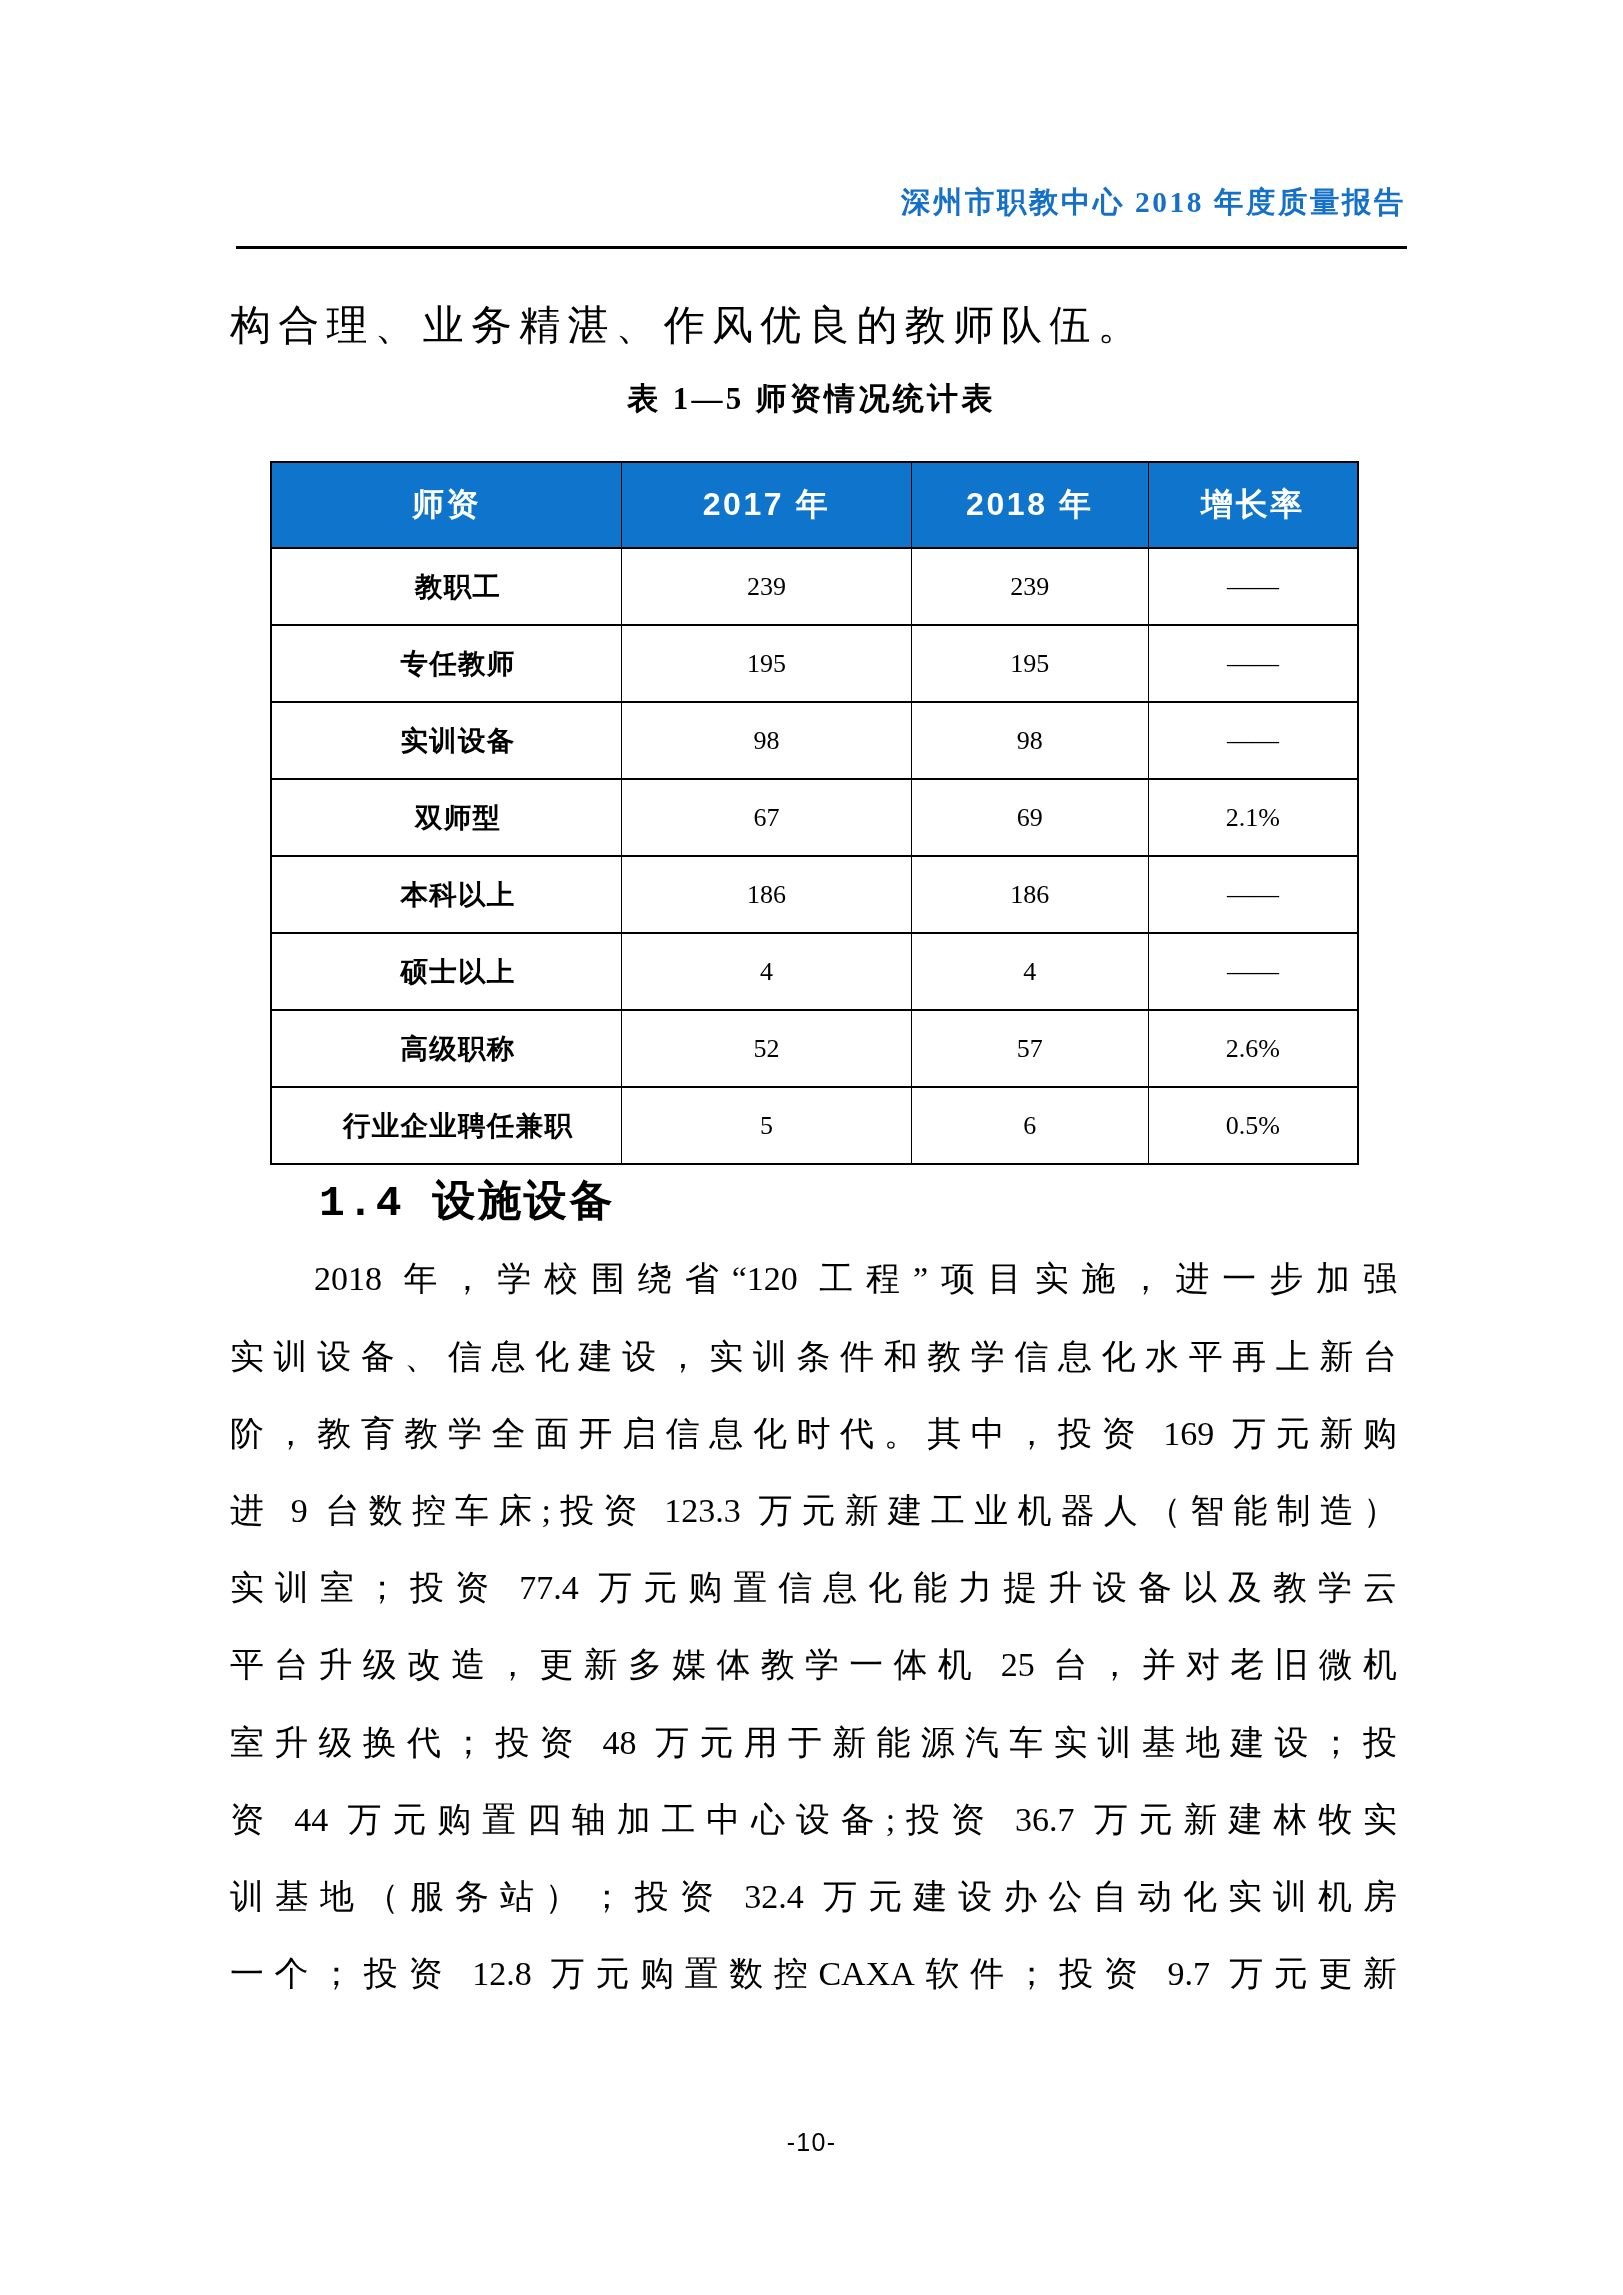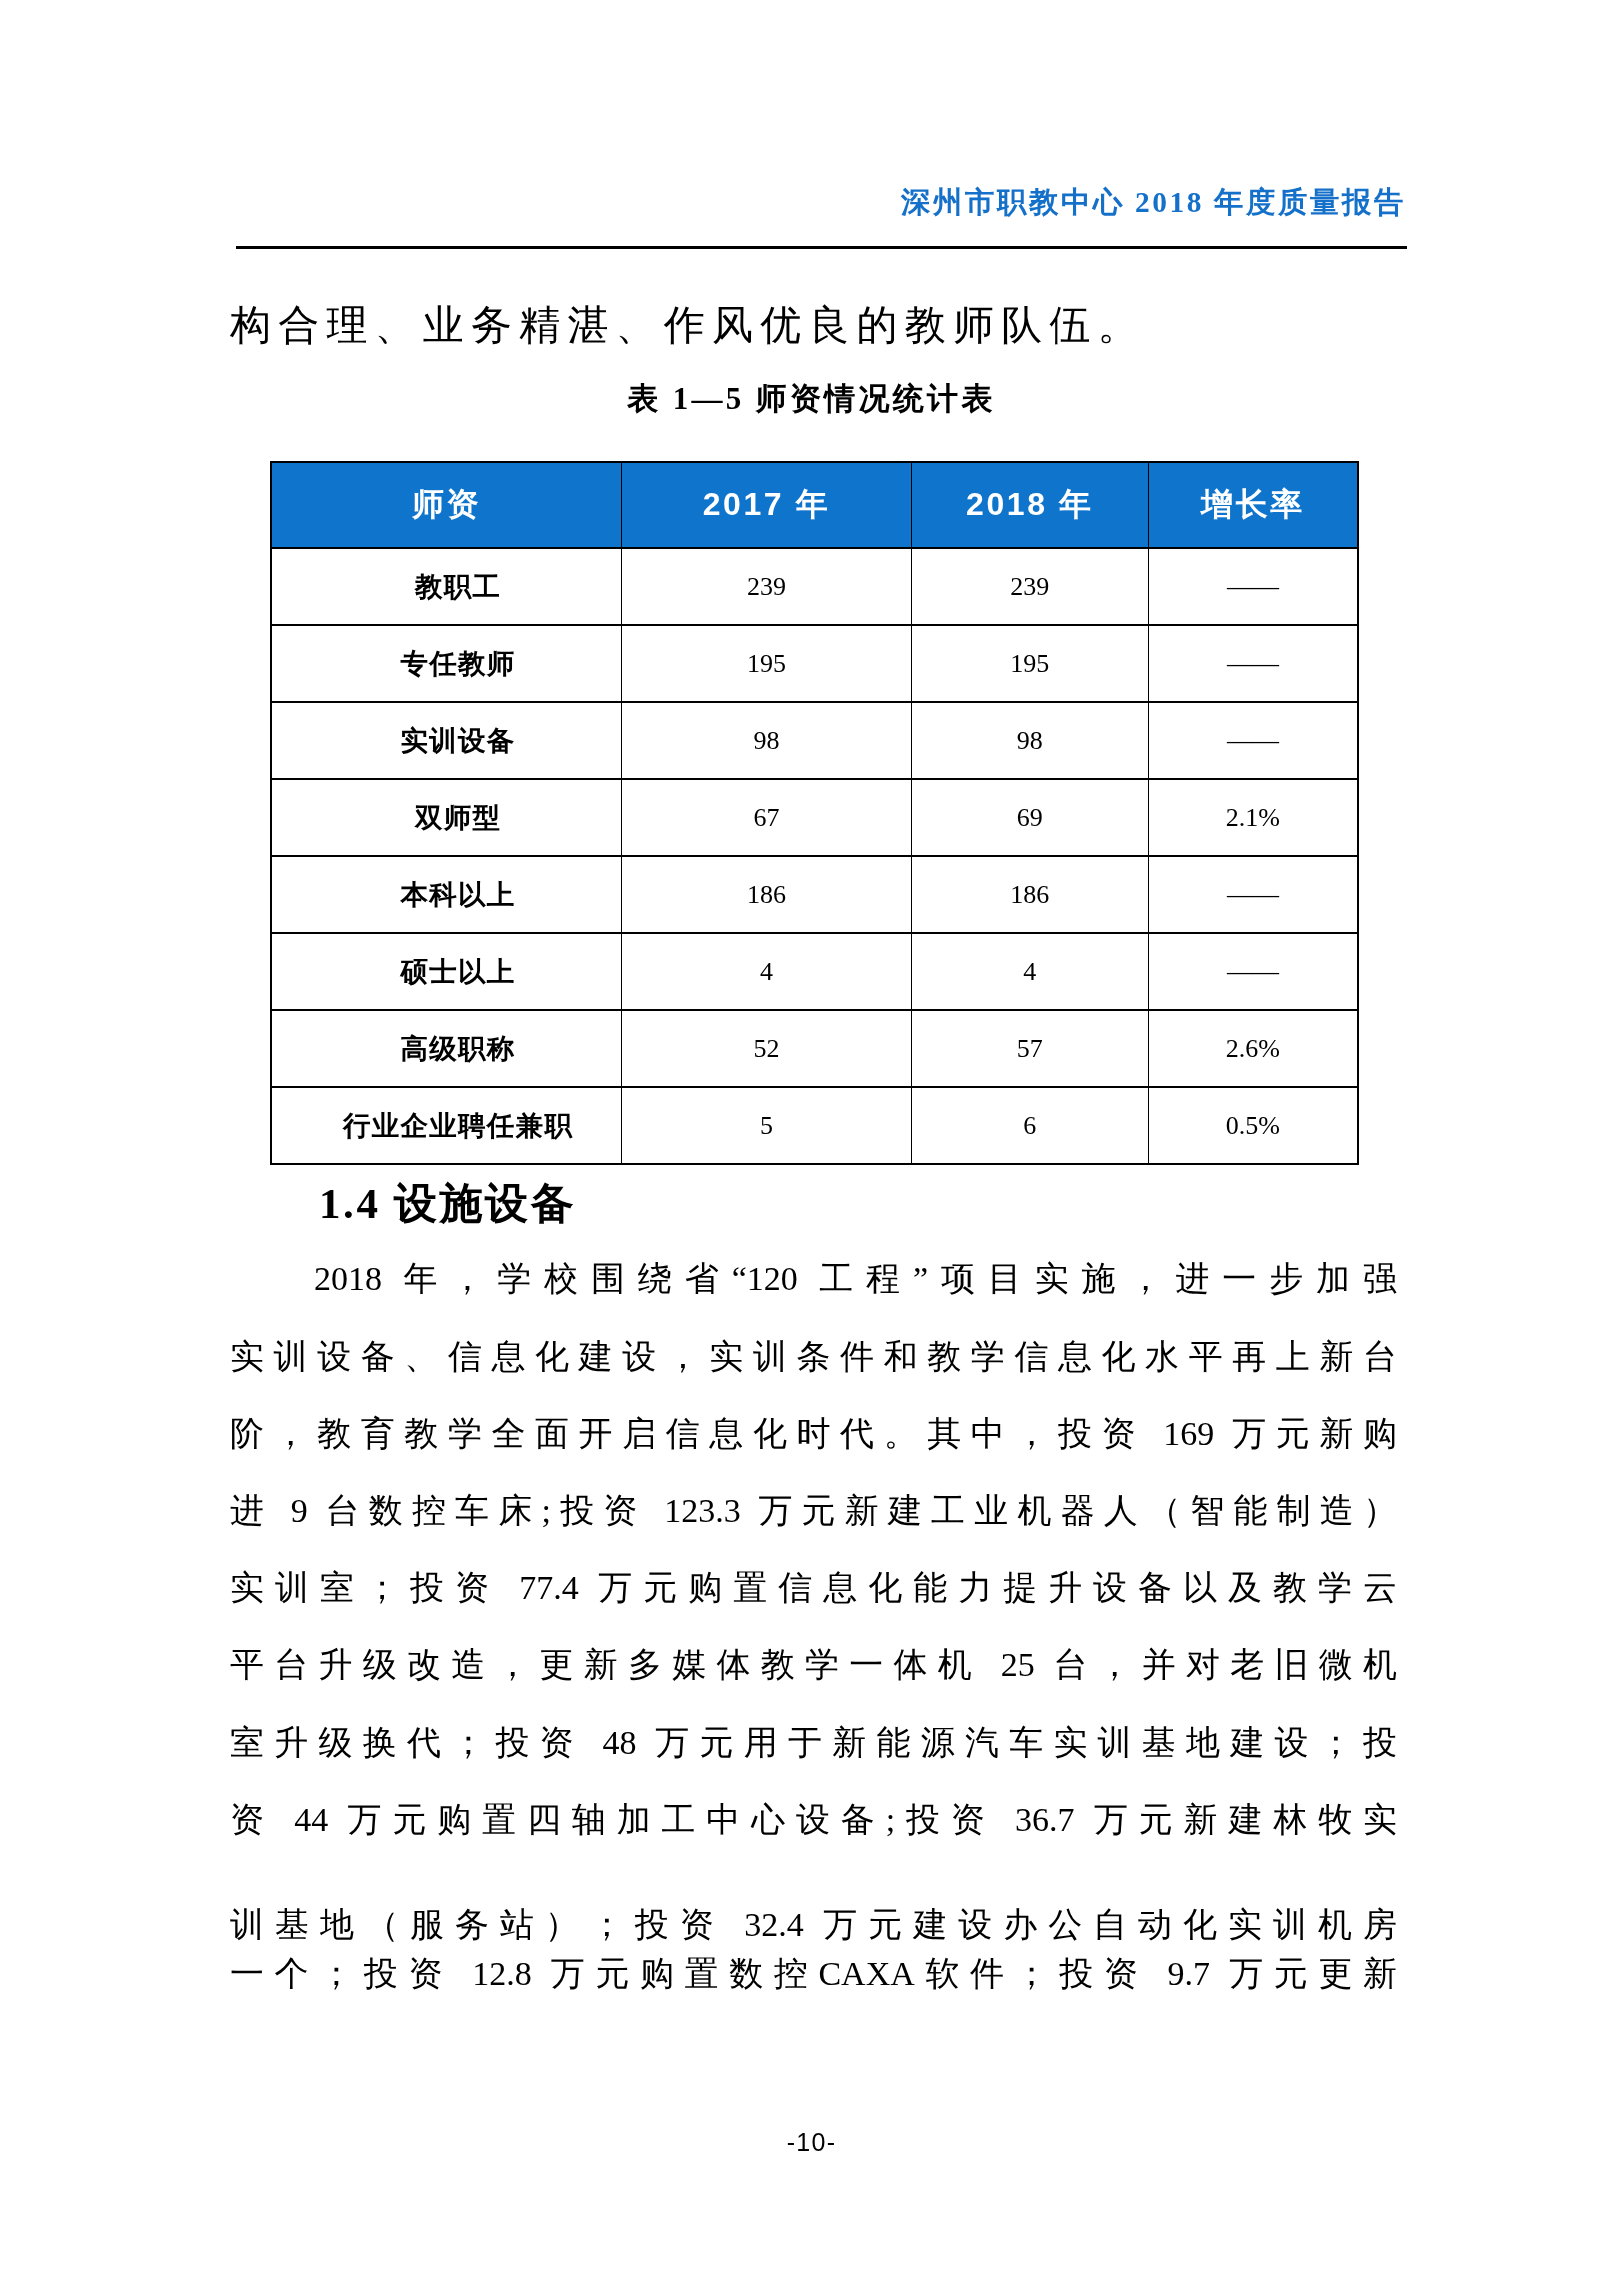--- a/index.html
+++ b/index.html
@@ -79,21 +79,21 @@
     font-size: 26px;
     font-family: "Liberation Serif", serif;
   }
 
   .section-heading {
     position: absolute;
     left: 319px; top: 1182px;
     font-size: 43px; font-weight: 700;
     letter-spacing: 2.6px;
     line-height: 1;
-    font-family: Liberation Serif, serif;
+    font-family: Liberation Mono, monospace;
     white-space: nowrap;
   }
 
   .para-line {
     position: absolute;
     left: 230px;
     width: 1167px;
     font-size: 34px;
     line-height: 1.12;
     text-align: justify;
@@ -189,20 +189,20 @@
 
   <div id="para-block">
       <div class="para-line first" style="top: 1260px;">2018 年，学校围绕省“120 工程”项目实施，进一步加强</div>
       <div class="para-line" style="top: 1338px;">实训设备、信息化建设，实训条件和教学信息化水平再上新台</div>
       <div class="para-line" style="top: 1415px;">阶，教育教学全面开启信息化时代。其中，投资 169 万元新购</div>
       <div class="para-line" style="top: 1492px;">进 9 台数控车床;投资 123.3 万元新建工业机器人（智能制造）</div>
       <div class="para-line" style="top: 1569px;">实训室；投资 77.4 万元购置信息化能力提升设备以及教学云</div>
       <div class="para-line" style="top: 1646px;">平台升级改造，更新多媒体教学一体机 25 台，并对老旧微机</div>
       <div class="para-line" style="top: 1724px;">室升级换代；投资 48 万元用于新能源汽车实训基地建设；投</div>
       <div class="para-line" style="top: 1801px;">资 44 万元购置四轴加工中心设备;投资 36.7 万元新建林牧实</div>
-      <div class="para-line" style="top: 1878px; margin-top: 28px;">训基地（服务站）；投资 32.4 万元建设办公自动化实训机房</div>
+      <div class="para-line" style="top: 1878px;">训基地（服务站）；投资 32.4 万元建设办公自动化实训机房</div>
       <div class="para-line" style="top: 1955px;">一个；投资 12.8 万元购置数控CAXA软件；投资 9.7 万元更新</div>
     </div>
 
   <div class="page-footer">-10-</div>
 
 </div>
 
 
 </body></html>

